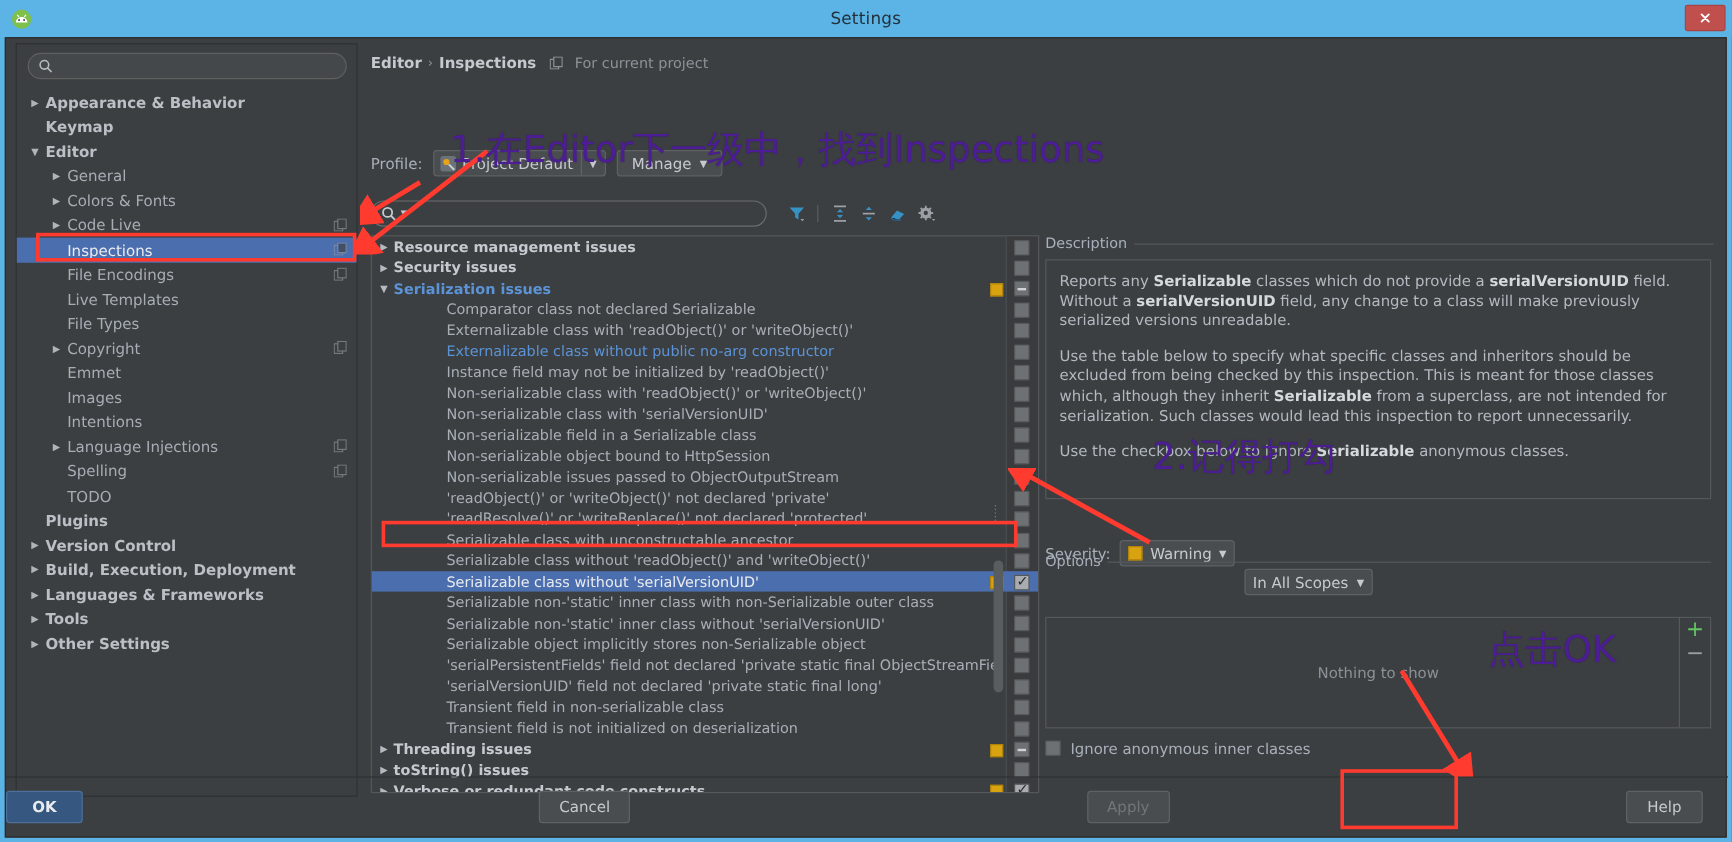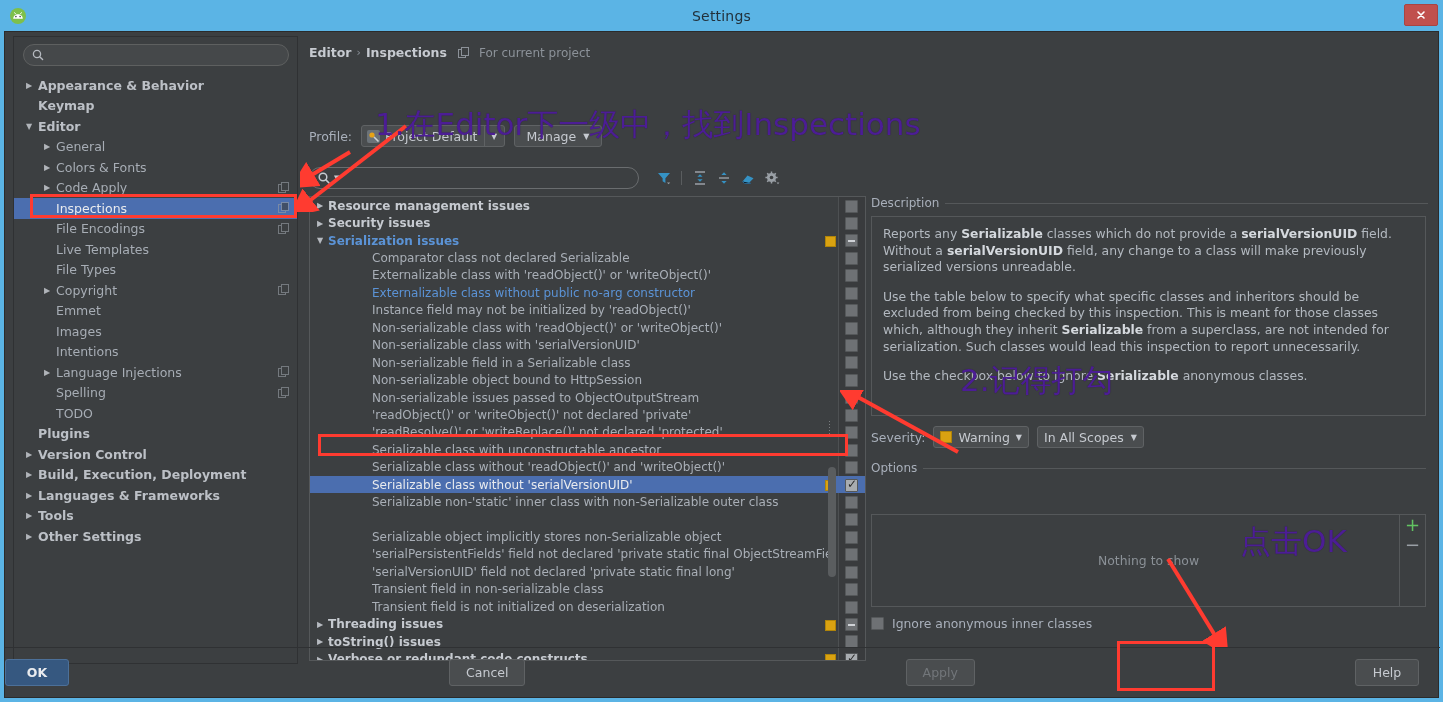--- a/index.html
+++ b/index.html
@@ -162,21 +162,21 @@
     position:absolute; left:0; top:20px; right:2px; height:200px;
     background:#3c3f41; border:1px solid #55585a; padding:9px 11px;
     overflow:hidden; color:#b3b9c0; font-size:12.4px; line-height:16.6px;
   }
   #desc-box b { color:#d5d9de; }
   #desc-box p { margin:0 0 13px 0; }
   #severity-row { position:absolute; left:0; top:230px; display:flex; align-items:center; gap:8px; }
   #severity-label { color:#a9b0bb; font-size:12.4px; }
   #sev-combo { padding:0 6px; gap:6px; }
   #sev-swatch { width:12px; height:12px; background:#d9a211; border:1px solid #b08409; }
-  #scope-combo { padding:0 6px; gap:7px; }
+  #scope-combo { padding:0 6px; gap:7px;margin-top:48px; }
   #options-title { position:absolute; left:0; top:265px; right:2px; }
   #ignore-title { position:absolute; left:0; top:298px; right:2px; }
   #list-box {
     position:absolute; left:0; top:318px; right:2px; height:93px;
     background:#3c3f41; border:1px solid #55585a;
     display:flex; align-items:center; justify-content:center;
     color:#8b9197; font-size:12.4px;
   }
   #list-side {
     position:absolute; right:0; top:0; width:26px; height:100%;
@@ -269,21 +269,21 @@
           <div class="s-item lvl1">
             <span class="arrow">▶</span>
             <span class="lbl">General</span>
           </div>
           <div class="s-item lvl1">
             <span class="arrow">▶</span>
             <span class="lbl">Colors &amp; Fonts</span>
           </div>
           <div class="s-item lvl1">
             <span class="arrow">▶</span>
-            <span class="lbl">Code Apply</span>
+            <span class="lbl">Code Live</span>
             <span class="copy-ico"><svg width="11" height="11" viewBox="0 0 11 11">
                 <rect x="0.5" y="2.5" width="7" height="8" fill="none" stroke="#9298a0"></rect>
                 <rect x="3.5" y="0.5" width="7" height="8" fill="#3c3f41" stroke="#9298a0"></rect>
               </svg></span>
           </div>
           <div class="s-item lvl1 selected">
             <span class="arrow"></span>
             <span class="lbl">Inspections</span>
             <span class="copy-ico"><svg width="11" height="11" viewBox="0 0 11 11">
                 <rect x="0.5" y="2.5" width="7" height="8" fill="none" stroke="#9298a0"></rect>
@@ -531,20 +531,21 @@
             <div class="row leaf sel">
               <span class="txt">Serializable class without 'serialVersionUID'</span>
               <span class="sev"></span>
               <span class="cb checked"></span>
             </div>
             <div class="row leaf">
               <span class="txt">Serializable non-'static' inner class with non-Serializable outer class</span>
               <span class="cb"></span>
             </div>
             <div class="row leaf">
+              <span class="txt">Serializable non-'static' inner class without 'serialVersionUID'</span>
               <span class="cb"></span>
             </div>
             <div class="row leaf">
               <span class="txt">Serializable object implicitly stores non-Serializable object</span>
               <span class="cb"></span>
             </div>
             <div class="row leaf">
               <span class="txt">'serialPersistentFields' field not declared 'private static final ObjectStreamFie</span>
               <span class="cb"></span>
             </div>

